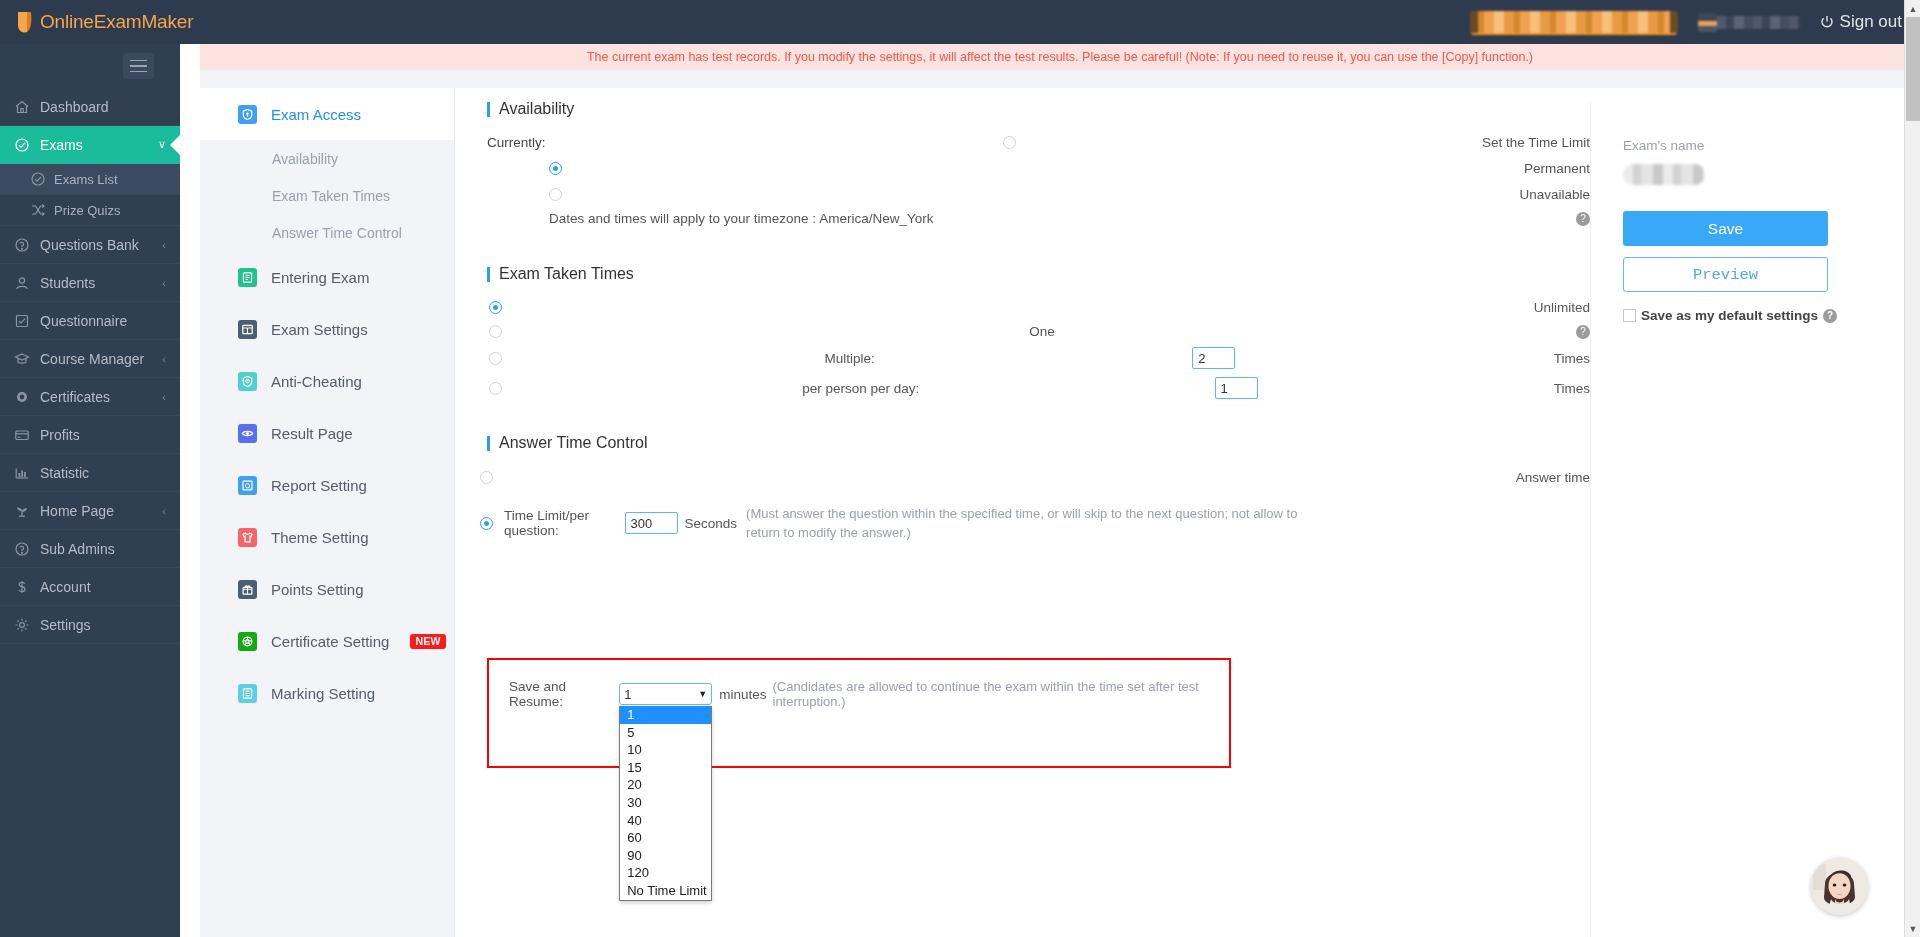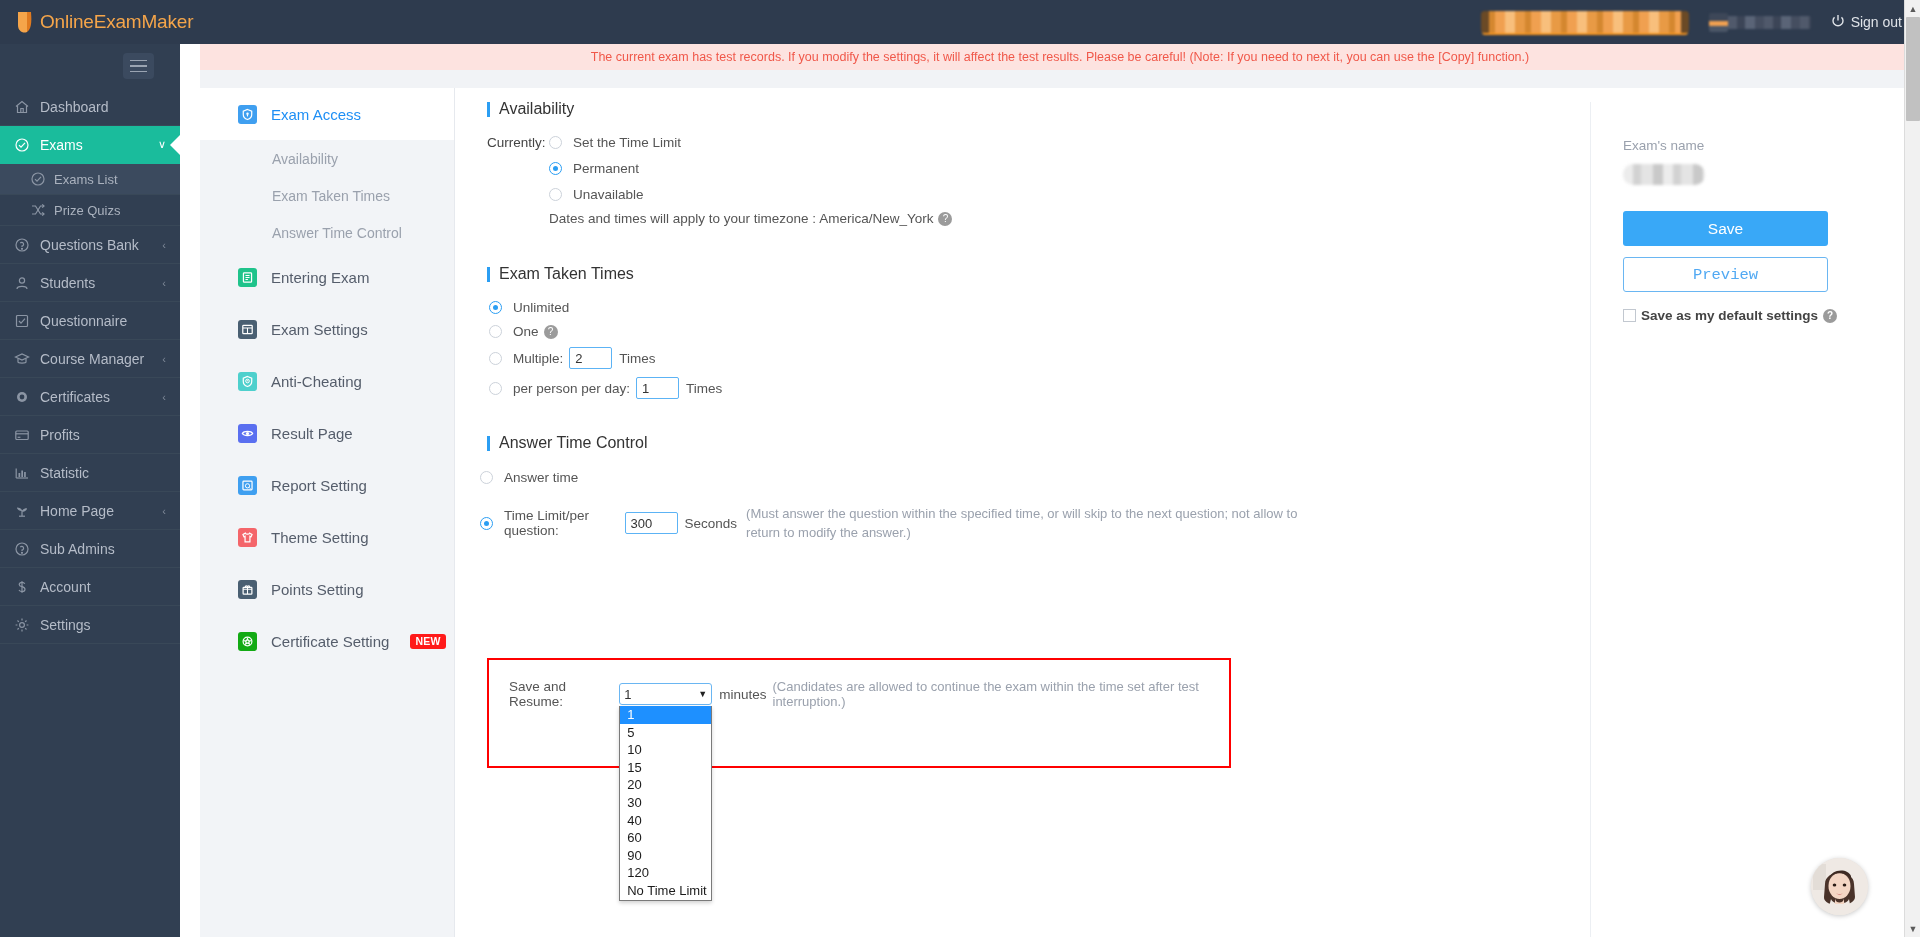--- a/index.html
+++ b/index.html
@@ -50,21 +50,21 @@
     border-radius: 2px;
     background-image: linear-gradient(#3d4758 40%, #f0a050 40%, #f0a050 70%, #4b5667 70%);
   }
   .blur-pill-user .nm {
     flex: 1; height: 13px;
     background: repeating-linear-gradient(90deg,
       #50596b 0px, #50596b 9px, #3c4557 9px, #3c4557 17px,
       #5a6477 17px, #5a6477 27px, #454e60 27px, #454e60 36px);
   }
   .signout {
-    color: #dfe3e8; font-size: 14px; display: flex; align-items: flex-start; gap: 6px;
+    color: #dfe3e8; font-size: 17px; display: flex; align-items: center; gap: 6px;
     cursor: pointer;
   }
   .signout svg { display:block; }
 
   
   .sidebar {
     position: absolute; top: 44px; left: 0;
     width: 180px; height: 893px;
     background: #313f52;
     overflow: hidden;
@@ -150,21 +150,21 @@
     width: 1134px; height: 849px;
     background: #fff; overflow: visible;
   }
   .sec-title {
     display: flex; align-items: center; gap: 9px;
     font-size: 16px; color: #333; margin: 26px 0 0 31px;
   }
   .sec-title::before {
     content: ""; width: 3px; height: 15px; background: #2b9ef3; display: block;
   }
-  .row { display: flex; align-items: center; font-size: 13.5px; color: #444; }
+  .row { display: flex; align-items: center; font-size: 13.5px; color: #444; justify-content: space-between; }
   .radio {
     width: 13px; height: 13px; border-radius: 50%;
     border: 1px solid #ccd2da; background: #fff;
     flex: 0 0 13px; display: inline-block; position: relative; cursor: pointer;
   }
   .radio.on { border-color: #2b9ef3; }
   .radio.on::after {
     content: ""; position: absolute; left: 3px; top: 3px;
     width: 5px; height: 5px; border-radius: 50%; background: #2b9ef3;
   }
@@ -451,21 +451,21 @@
             <circle cx="8" cy="8" r="2.4"></circle>
             <path d="M8 1.6 L8 3.4 M8 12.6 L8 14.4 M1.6 8 L3.4 8 M12.6 8 L14.4 8 M3.5 3.5 L4.8 4.8 M11.2 11.2 L12.5 12.5 M12.5 3.5 L11.2 4.8 M4.8 11.2 L3.5 12.5"></path>
           </svg>
         </span>
         <span class="lbl">Settings</span>
       </div>
     </div>
 </div>
 
 <div class="warning">
-  <span>The current exam has test records. If you modify the settings, it will affect the test results. Please be careful! (Note: If you need to next it, you can use the [Copy] function.)</span>
+  <span>The current exam has test records. If you modify the settings, it will affect the test results. Please be careful! (Note: If you need to reuse it, you can use the [Copy] function.)</span>
 </div>
 <div class="subbar"></div>
 
 <div class="secnav">
   <div id="sec-list">
       <div class="sec-item active">
         <span class="sec-icon" style="background:#3f9ff0">
           <svg width="13" height="13" viewBox="0 0 16 16">
             <path d="M8 1.8 L13.2 3.8 L13.2 8 C13.2 11.3 10.8 13.4 8 14.2 C5.2 13.4 2.8 11.3 2.8 8 L2.8 3.8 Z" fill="none" stroke="#fff" stroke-width="1.5"></path>
             <circle cx="8" cy="7" r="1.5" fill="#fff"></circle>
@@ -550,20 +550,29 @@
       </div>
       <div class="sec-item">
         <span class="sec-icon" style="background:#13aa14">
           <svg width="13" height="13" viewBox="0 0 16 16">
             <circle cx="8" cy="8" r="5.4" fill="none" stroke="#fff" stroke-width="1.5"></circle>
             <path d="M8 4.6 L9.1 6.9 L11.5 7.1 L9.7 8.8 L10.3 11.2 L8 9.9 L5.7 11.2 L6.3 8.8 L4.5 7.1 L6.9 6.9 Z" fill="none" stroke="#fff" stroke-width="1.5"></path>
           </svg>
         </span>
         <span>Certificate Setting</span>
         <span class="badge-new">NEW</span>
+      </div>
+      <div class="sec-item">
+        <span class="sec-icon" style="background:#5ccfe6">
+          <svg width="13" height="13" viewBox="0 0 16 16">
+            <rect x="3" y="2.2" width="10" height="11.6" rx="1" fill="none" stroke="#fff" stroke-width="1.5"></rect>
+            <path d="M5.6 5.4 L10.4 5.4 M5.6 8 L10.4 8 M5.6 10.6 L10.4 10.6" stroke="#fff" stroke-width="1.3"></path>
+          </svg>
+        </span>
+        <span>Marking Setting</span>
       </div>
     </div>
 </div>
 
 <div class="main">
 
   <div class="sec-title" style="margin-top:12px;">Availability</div>
   <div class="row" style="margin:17px 0 0 31px;">
     <span style="width:62px;">Currently:</span>
     <span class="radio"></span>

